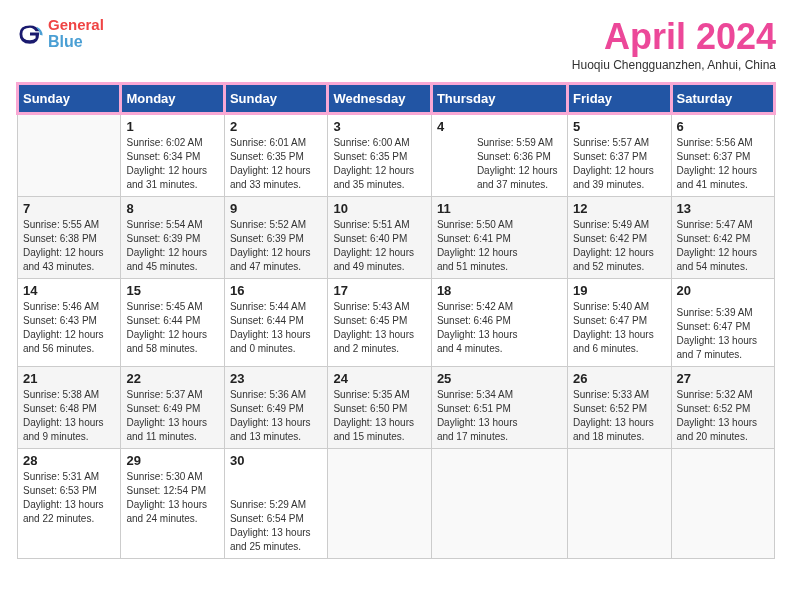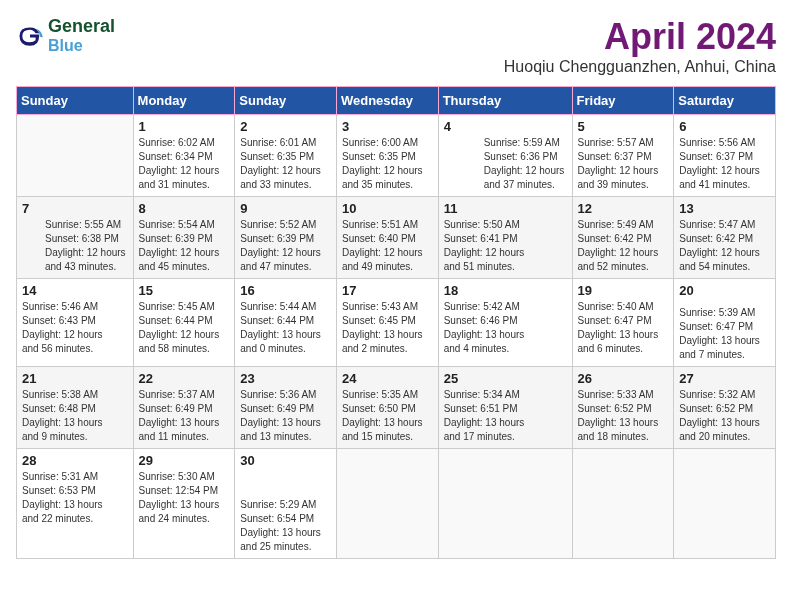--- a/index.html
+++ b/index.html
@@ -24,37 +24,37 @@
       width: 28px;
       height: 28px;
       margin-right: 4px;
     }
     .title-block {
       text-align: right;
     }
     .month-title {
       font-size: 36px;
       font-weight: bold;
-      color: #701a75;
+      color: #ec4899;
     }
     .location-title {
-      font-size: 16px;
+      font-size: 12px;
       color: #333;
     }
     table {
       width: 100%;
       border-collapse: collapse;
     }
     thead tr th {
       background-color: #2255a4;
       color: #fff;
       font-size: 13px;
       padding: 6px 4px;
       text-align: left;
-      border: 1px solid #f9a8d4;
+      border: 3px solid #f9a8d4;
     }
     tbody tr td {
       vertical-align: top;
       border: 1px solid #ccc;
       padding: 4px 5px;
       font-size: 10px;
       color: #333;
       background: #fff;
       min-width: 100px;
       height: 80px;
@@ -82,21 +82,21 @@
 <body>
 
 <div class="header-section">
   <div class="logo">
     <svg class="logo-icon" viewBox="0 0 40 40" xmlns="http://www.w3.org/2000/svg">
       <rect width="40" height="40" fill="white"></rect>
       <path d="M5 20 Q5 8 20 8 Q30 8 34 16 L28 16 Q25 11 20 11 Q9 11 9 20 Q9 29 20 29 Q25 29 28 26 L28 22 L20 22 L20 18 L33 18 L33 20 Q33 34 20 34 Q5 34 5 20Z" fill="#1a1a6e"></path>
       <path d="M30 10 Q38 14 38 22 L34 21 Q34 15 30 12Z" fill="#4a9fd4"></path>
     </svg>
     <div>
-      <div style="font-size:18px;font-weight:bold;color:#14532d;">General</div>
+      <div style="font-size:15px;font-weight:bold;color:#ef4444;">General</div>
       <div style="font-size:16px;font-weight:bold;color:#4a9fd4;">Blue</div>
     </div>
   </div>
   <div class="title-block">
     <div class="month-title">April 2024</div>
     <div class="location-title">Huoqiu Chengguanzhen, Anhui, China</div>
   </div>
 </div>
 
 <table>
@@ -153,21 +153,21 @@
           <span class="day-number">6</span>
           <div class="day-info" style="white-space: pre-line;">Sunrise: 5:56 AM
 Sunset: 6:37 PM
 Daylight: 12 hours
 and 41 minutes.</div>
         </td>
       </tr>
       <tr>
         <td>
           <span class="day-number">7</span>
-          <div class="day-info" style="white-space: pre-line; margin-left: 23px;">Sunrise: 5:55 AM
+          <div class="day-info" style="white-space: pre-line;">Sunrise: 5:55 AM
 Sunset: 6:38 PM
 Daylight: 12 hours
 and 43 minutes.</div>
         </td>
         <td>
           <span class="day-number">8</span>
           <div class="day-info" style="white-space: pre-line;">Sunrise: 5:54 AM
 Sunset: 6:39 PM
 Daylight: 12 hours
 and 45 minutes.</div>

